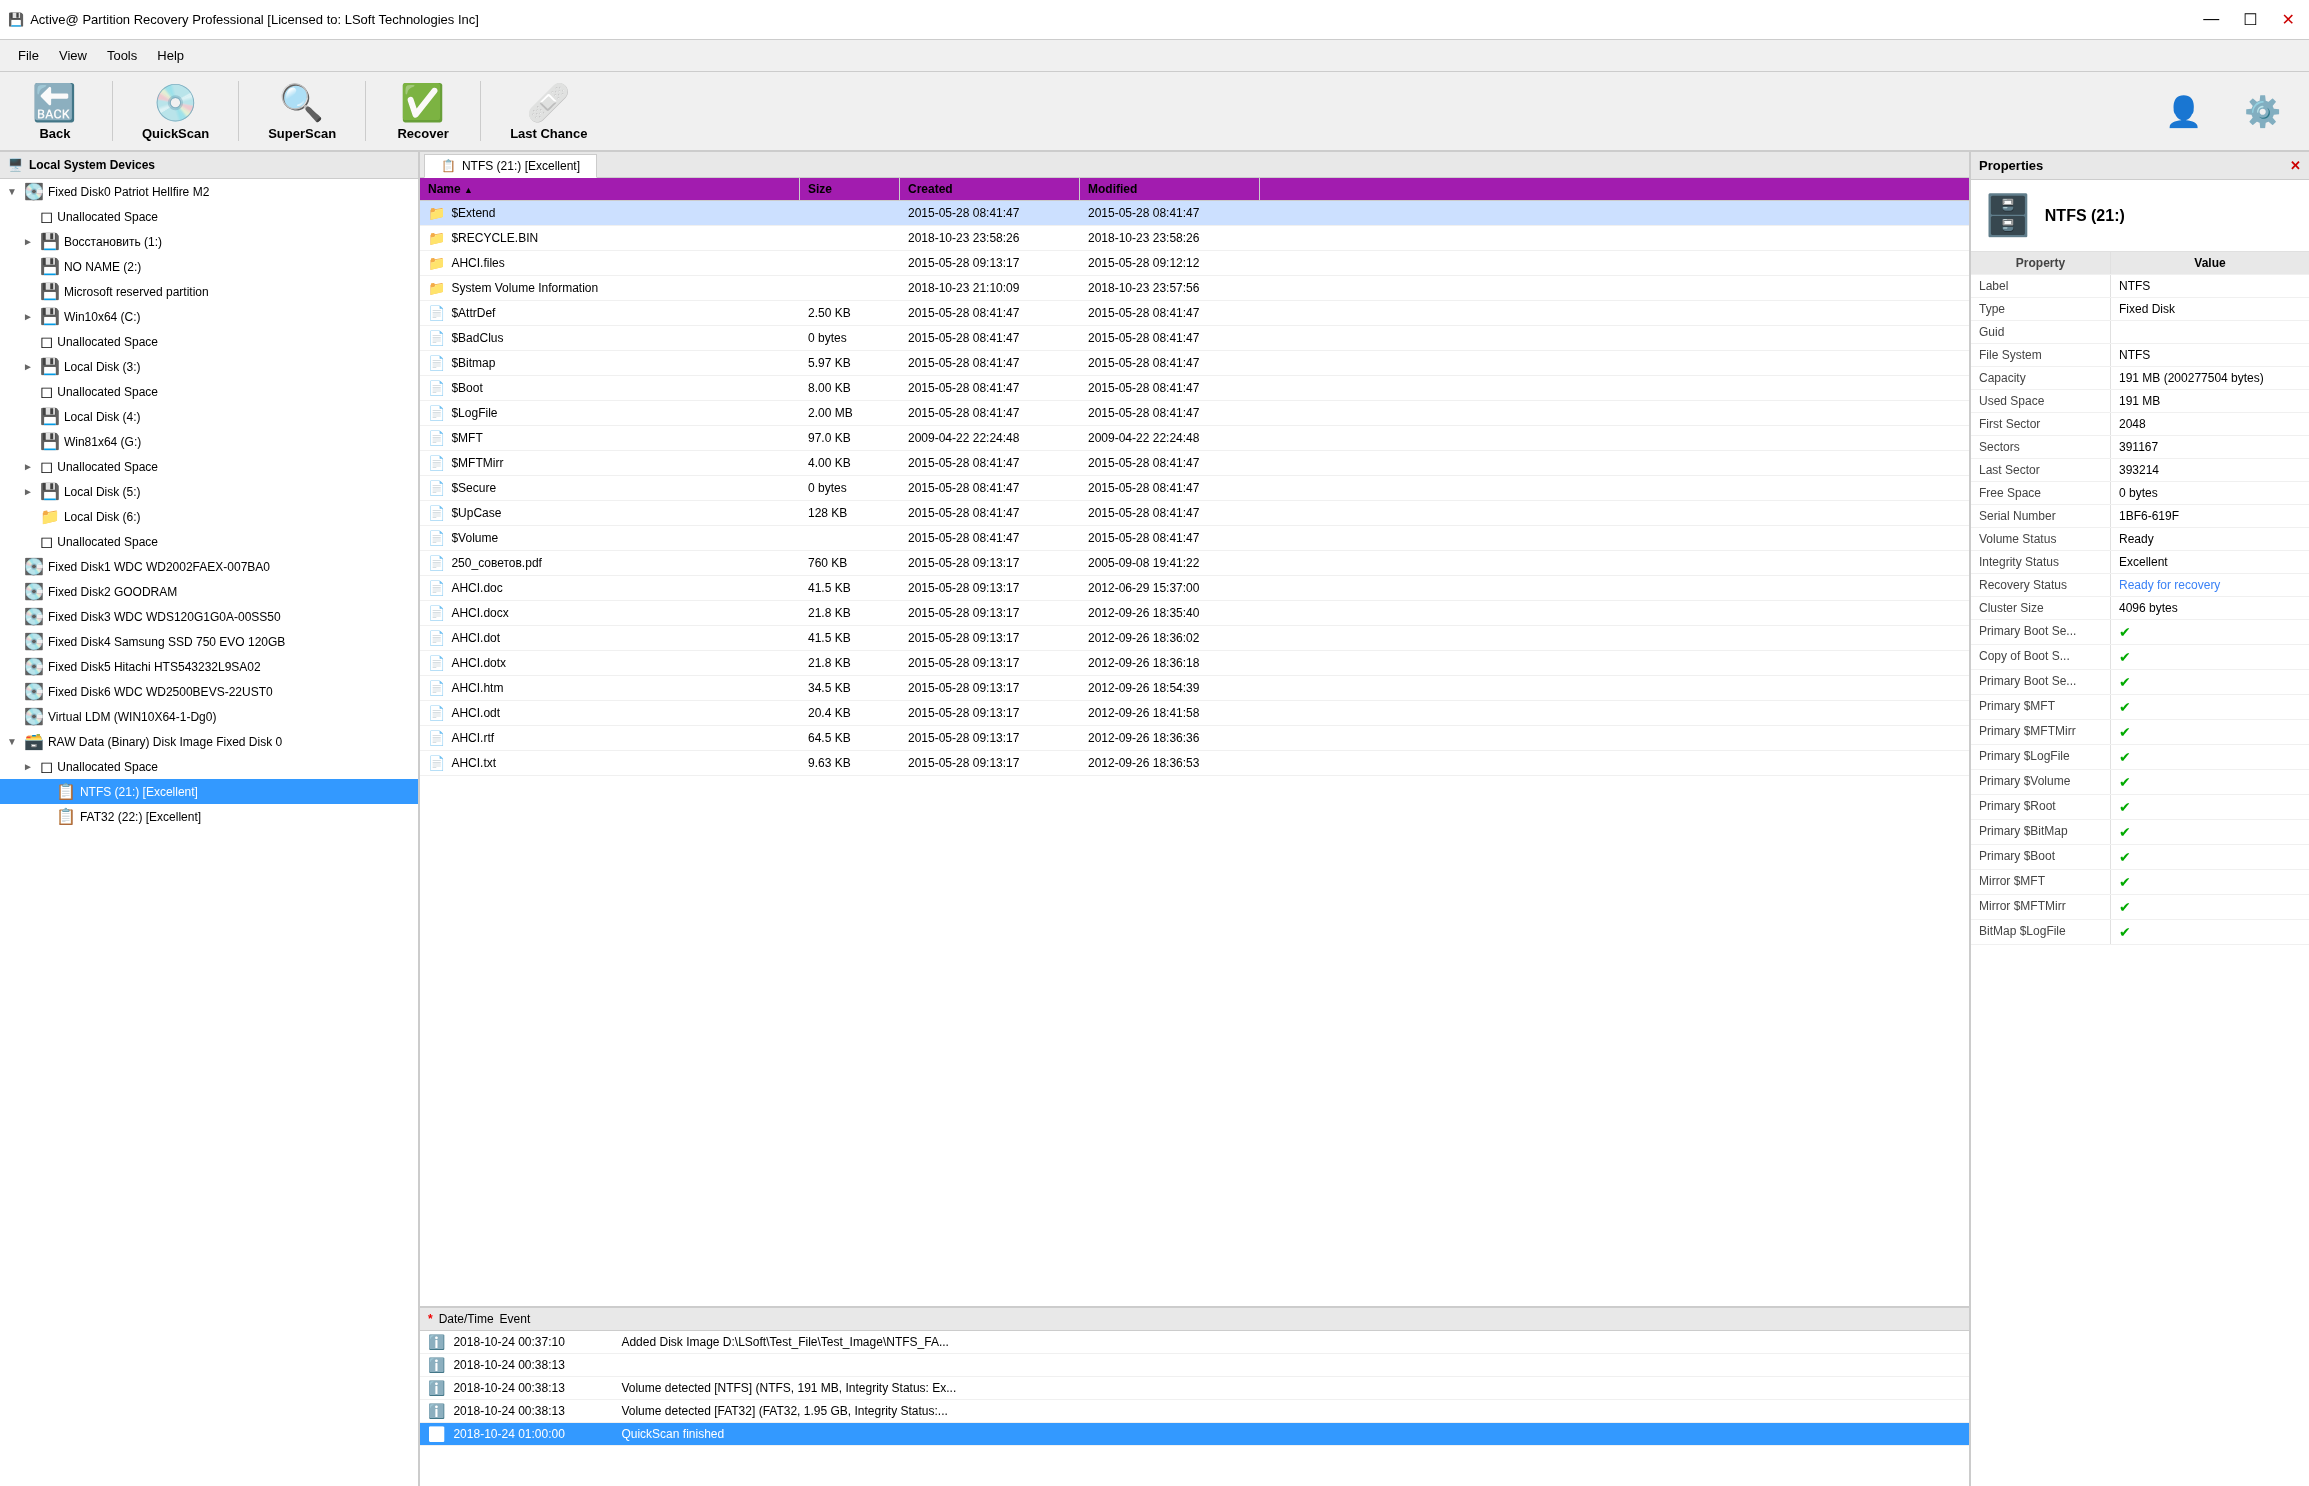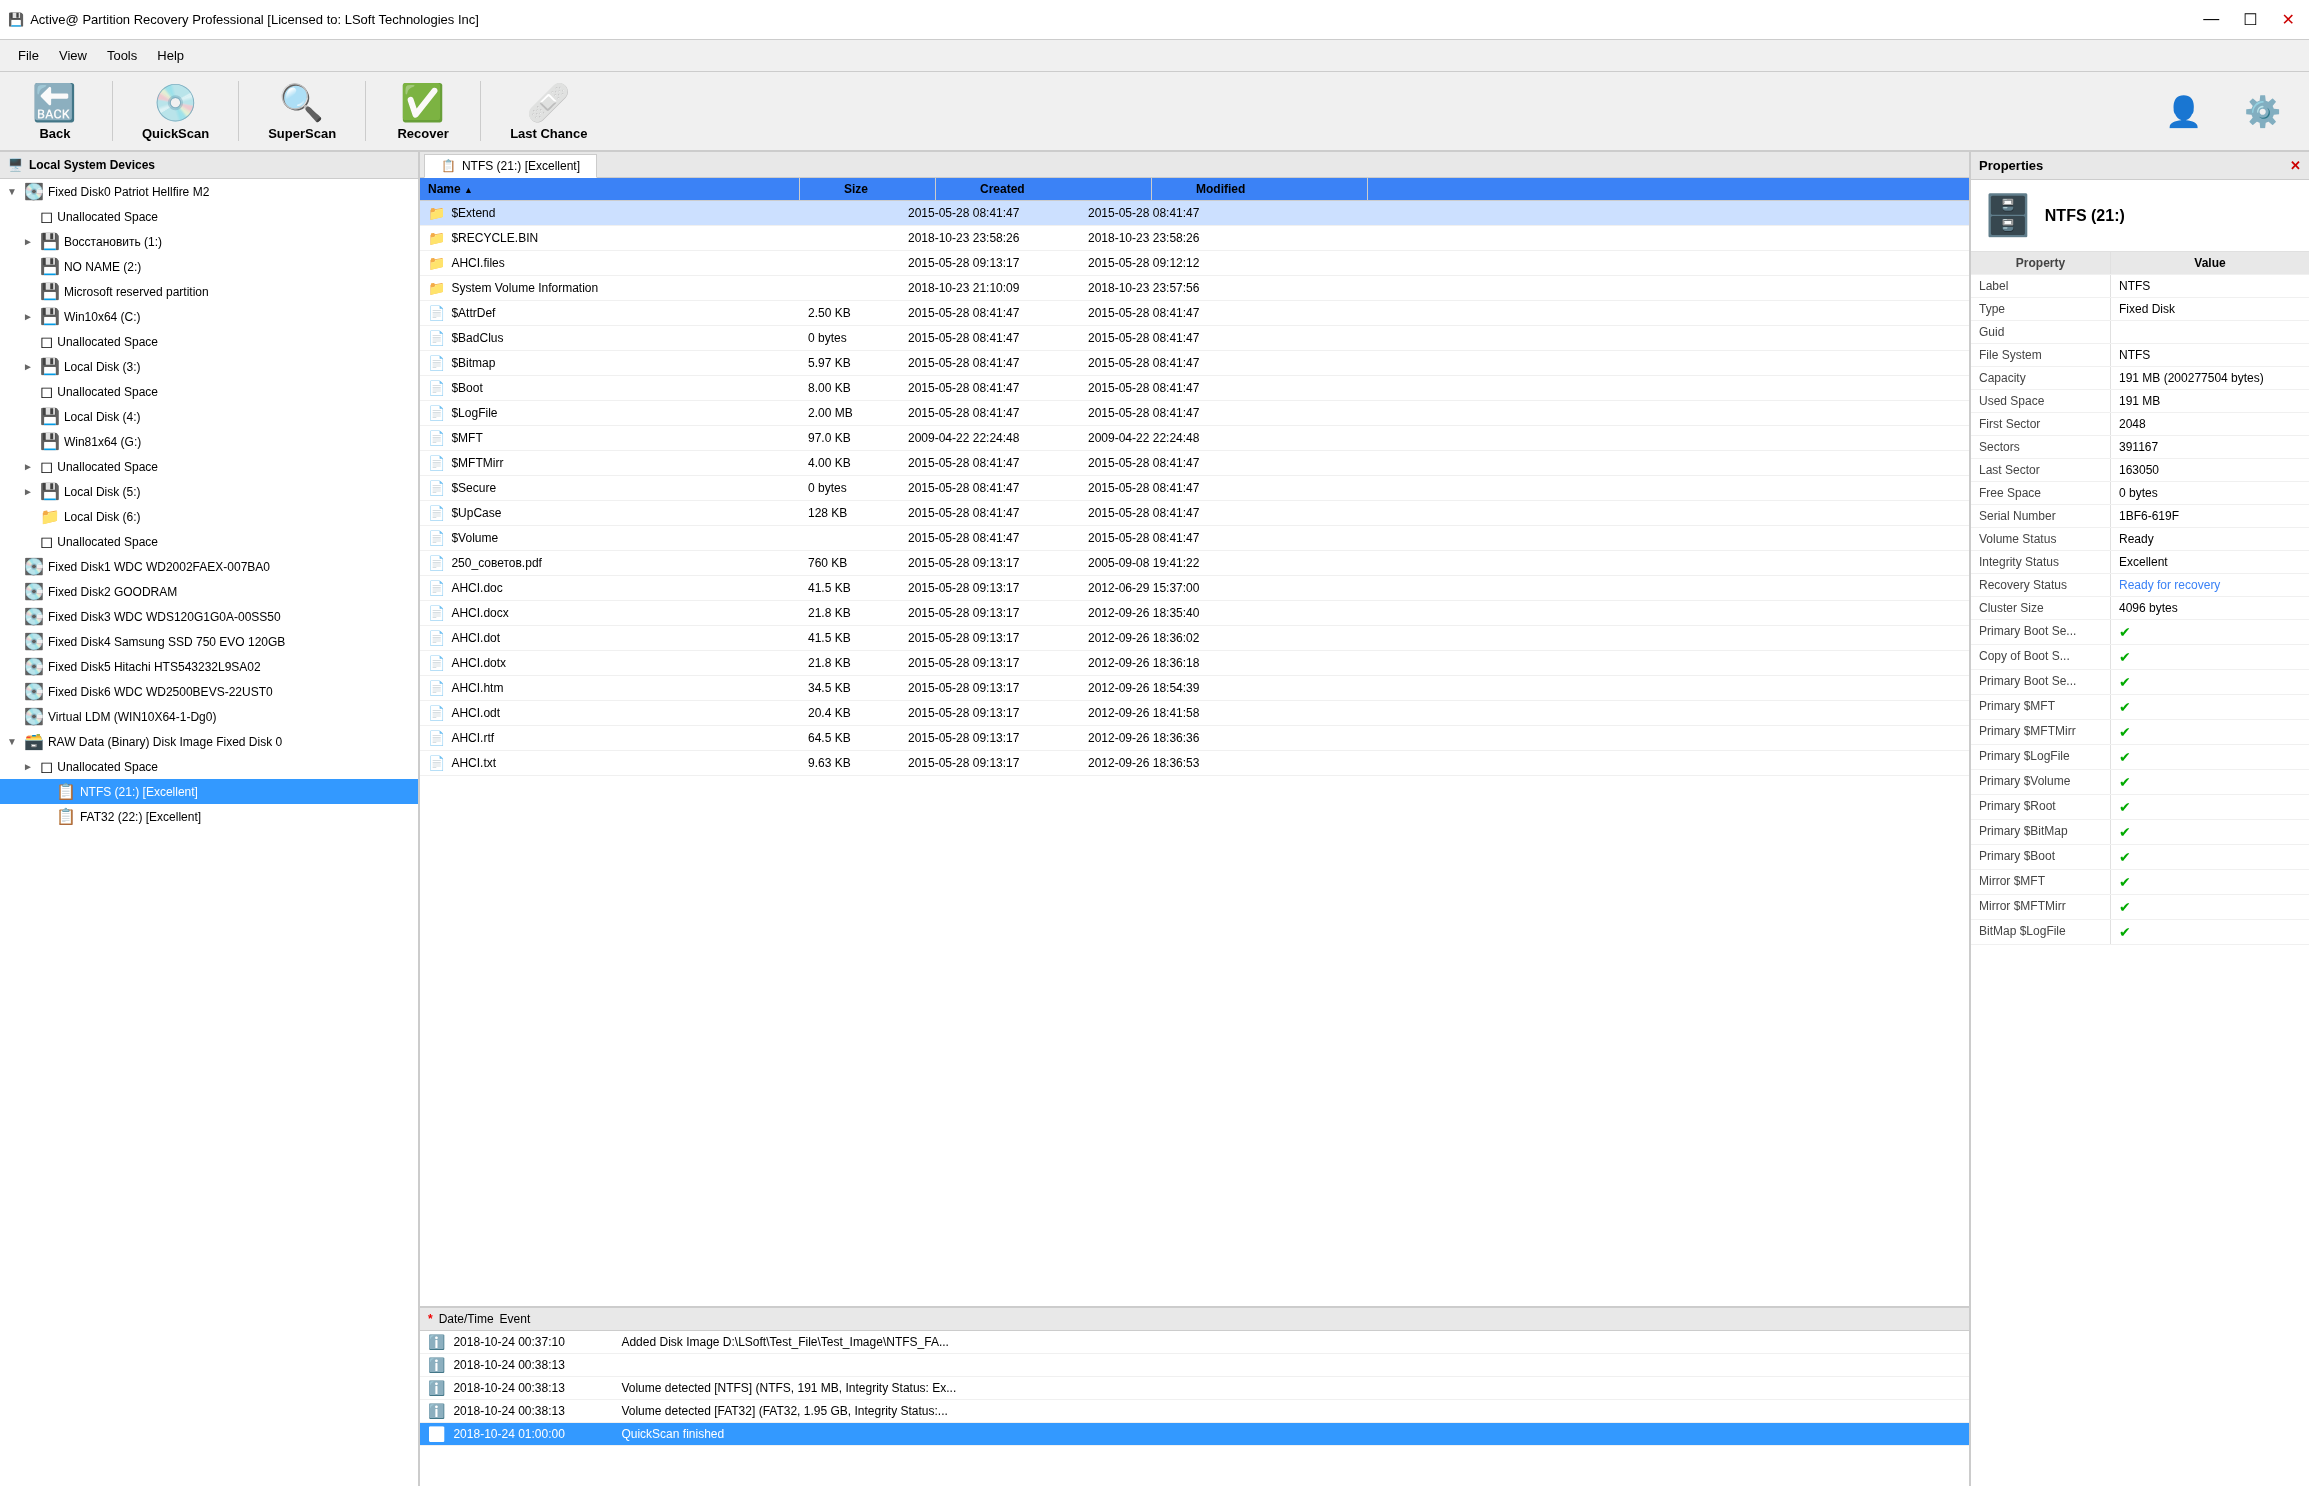--- a/index.html
+++ b/index.html
@@ -38,21 +38,21 @@
     .indent-2 { padding-left: 36px; }
 
     
     #center-panel { flex: 1; display: flex; flex-direction: column; background: #fff; }
     #tab-bar { background: #e8e8e8; border-bottom: 1px solid #ccc; display: flex; align-items: center; padding: 2px 4px 0; }
     .tab { background: #fff; border: 1px solid #ccc; border-bottom: none; padding: 4px 16px; cursor: pointer; font-size: 12px; display: flex; align-items: center; gap: 6px; }
     .tab.active { background: #fff; border-bottom: 1px solid #fff; margin-bottom: -1px; }
     
     
     #file-list-area { flex: 1; overflow: hidden; display: flex; flex-direction: column; }
-    #file-list-header { display: flex; background: #3b82f6; border-bottom: 1px solid #ccc; padding: 0; gap: 36px; }
+    #file-list-header { display: flex; background: #a21caf; border-bottom: 1px solid #ccc; padding: 0; }
     .col-header { padding: 4px 8px; font-size: 12px; font-weight: bold; border-right: 1px solid #ccc; cursor: pointer; user-select: none; }
     .col-name { width: 380px; }
     .col-size { width: 100px; }
     .col-created { width: 180px; }
     .col-modified { width: 180px; }
     
     #file-list { overflow-y: auto; flex: 1; }
     .file-row { display: flex; align-items: center; border-bottom: 1px solid #f0f0f0; padding: 2px 0; cursor: pointer; }
     .file-row.selected { background: #cce0ff; }
     .file-row .col-name { display: flex; align-items: center; gap: 6px; padding: 2px 8px; }
@@ -604,21 +604,21 @@
       <div class="prop-row">
         <div class="prop-key">First Sector</div>
         <div class="prop-val">2048</div>
       </div>
       <div class="prop-row">
         <div class="prop-key">Sectors</div>
         <div class="prop-val">391167</div>
       </div>
       <div class="prop-row">
         <div class="prop-key">Last Sector</div>
-        <div class="prop-val">163050</div>
+        <div class="prop-val">393214</div>
       </div>
       <div class="prop-row">
         <div class="prop-key">Free Space</div>
         <div class="prop-val">0 bytes</div>
       </div>
       <div class="prop-row">
         <div class="prop-key">Serial Number</div>
         <div class="prop-val">1BF6-619F</div>
       </div>
       <div class="prop-row">

